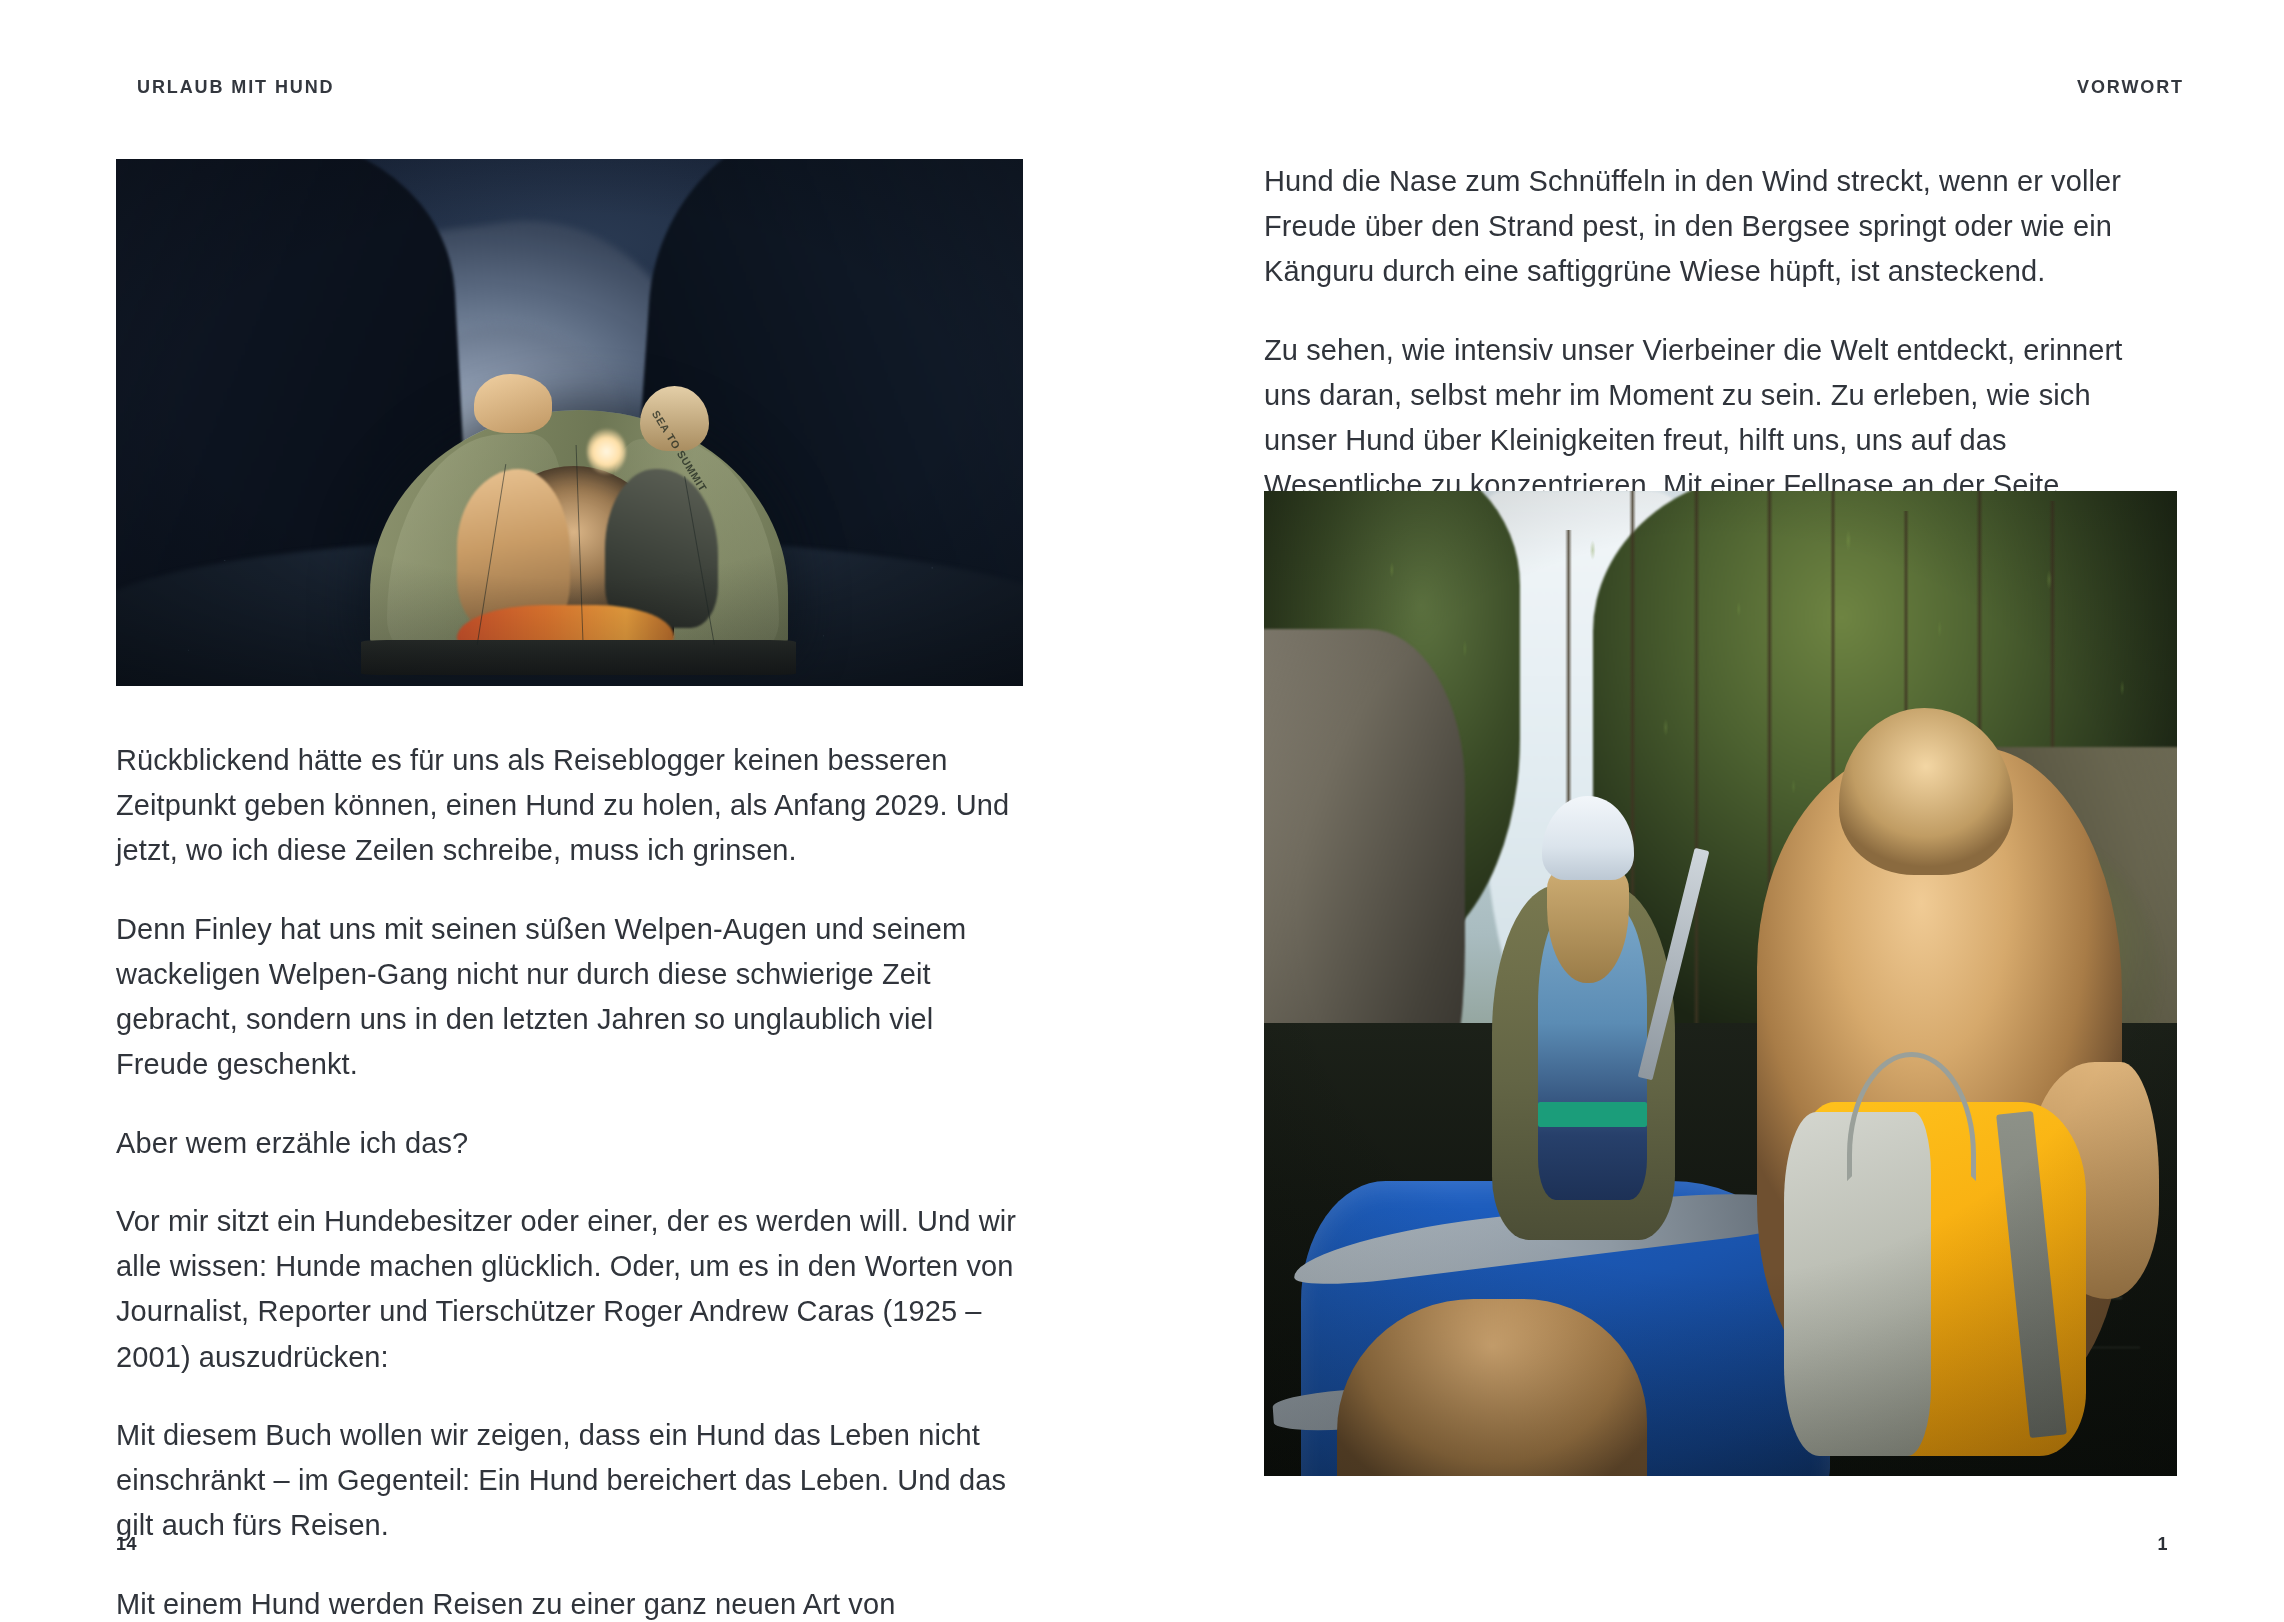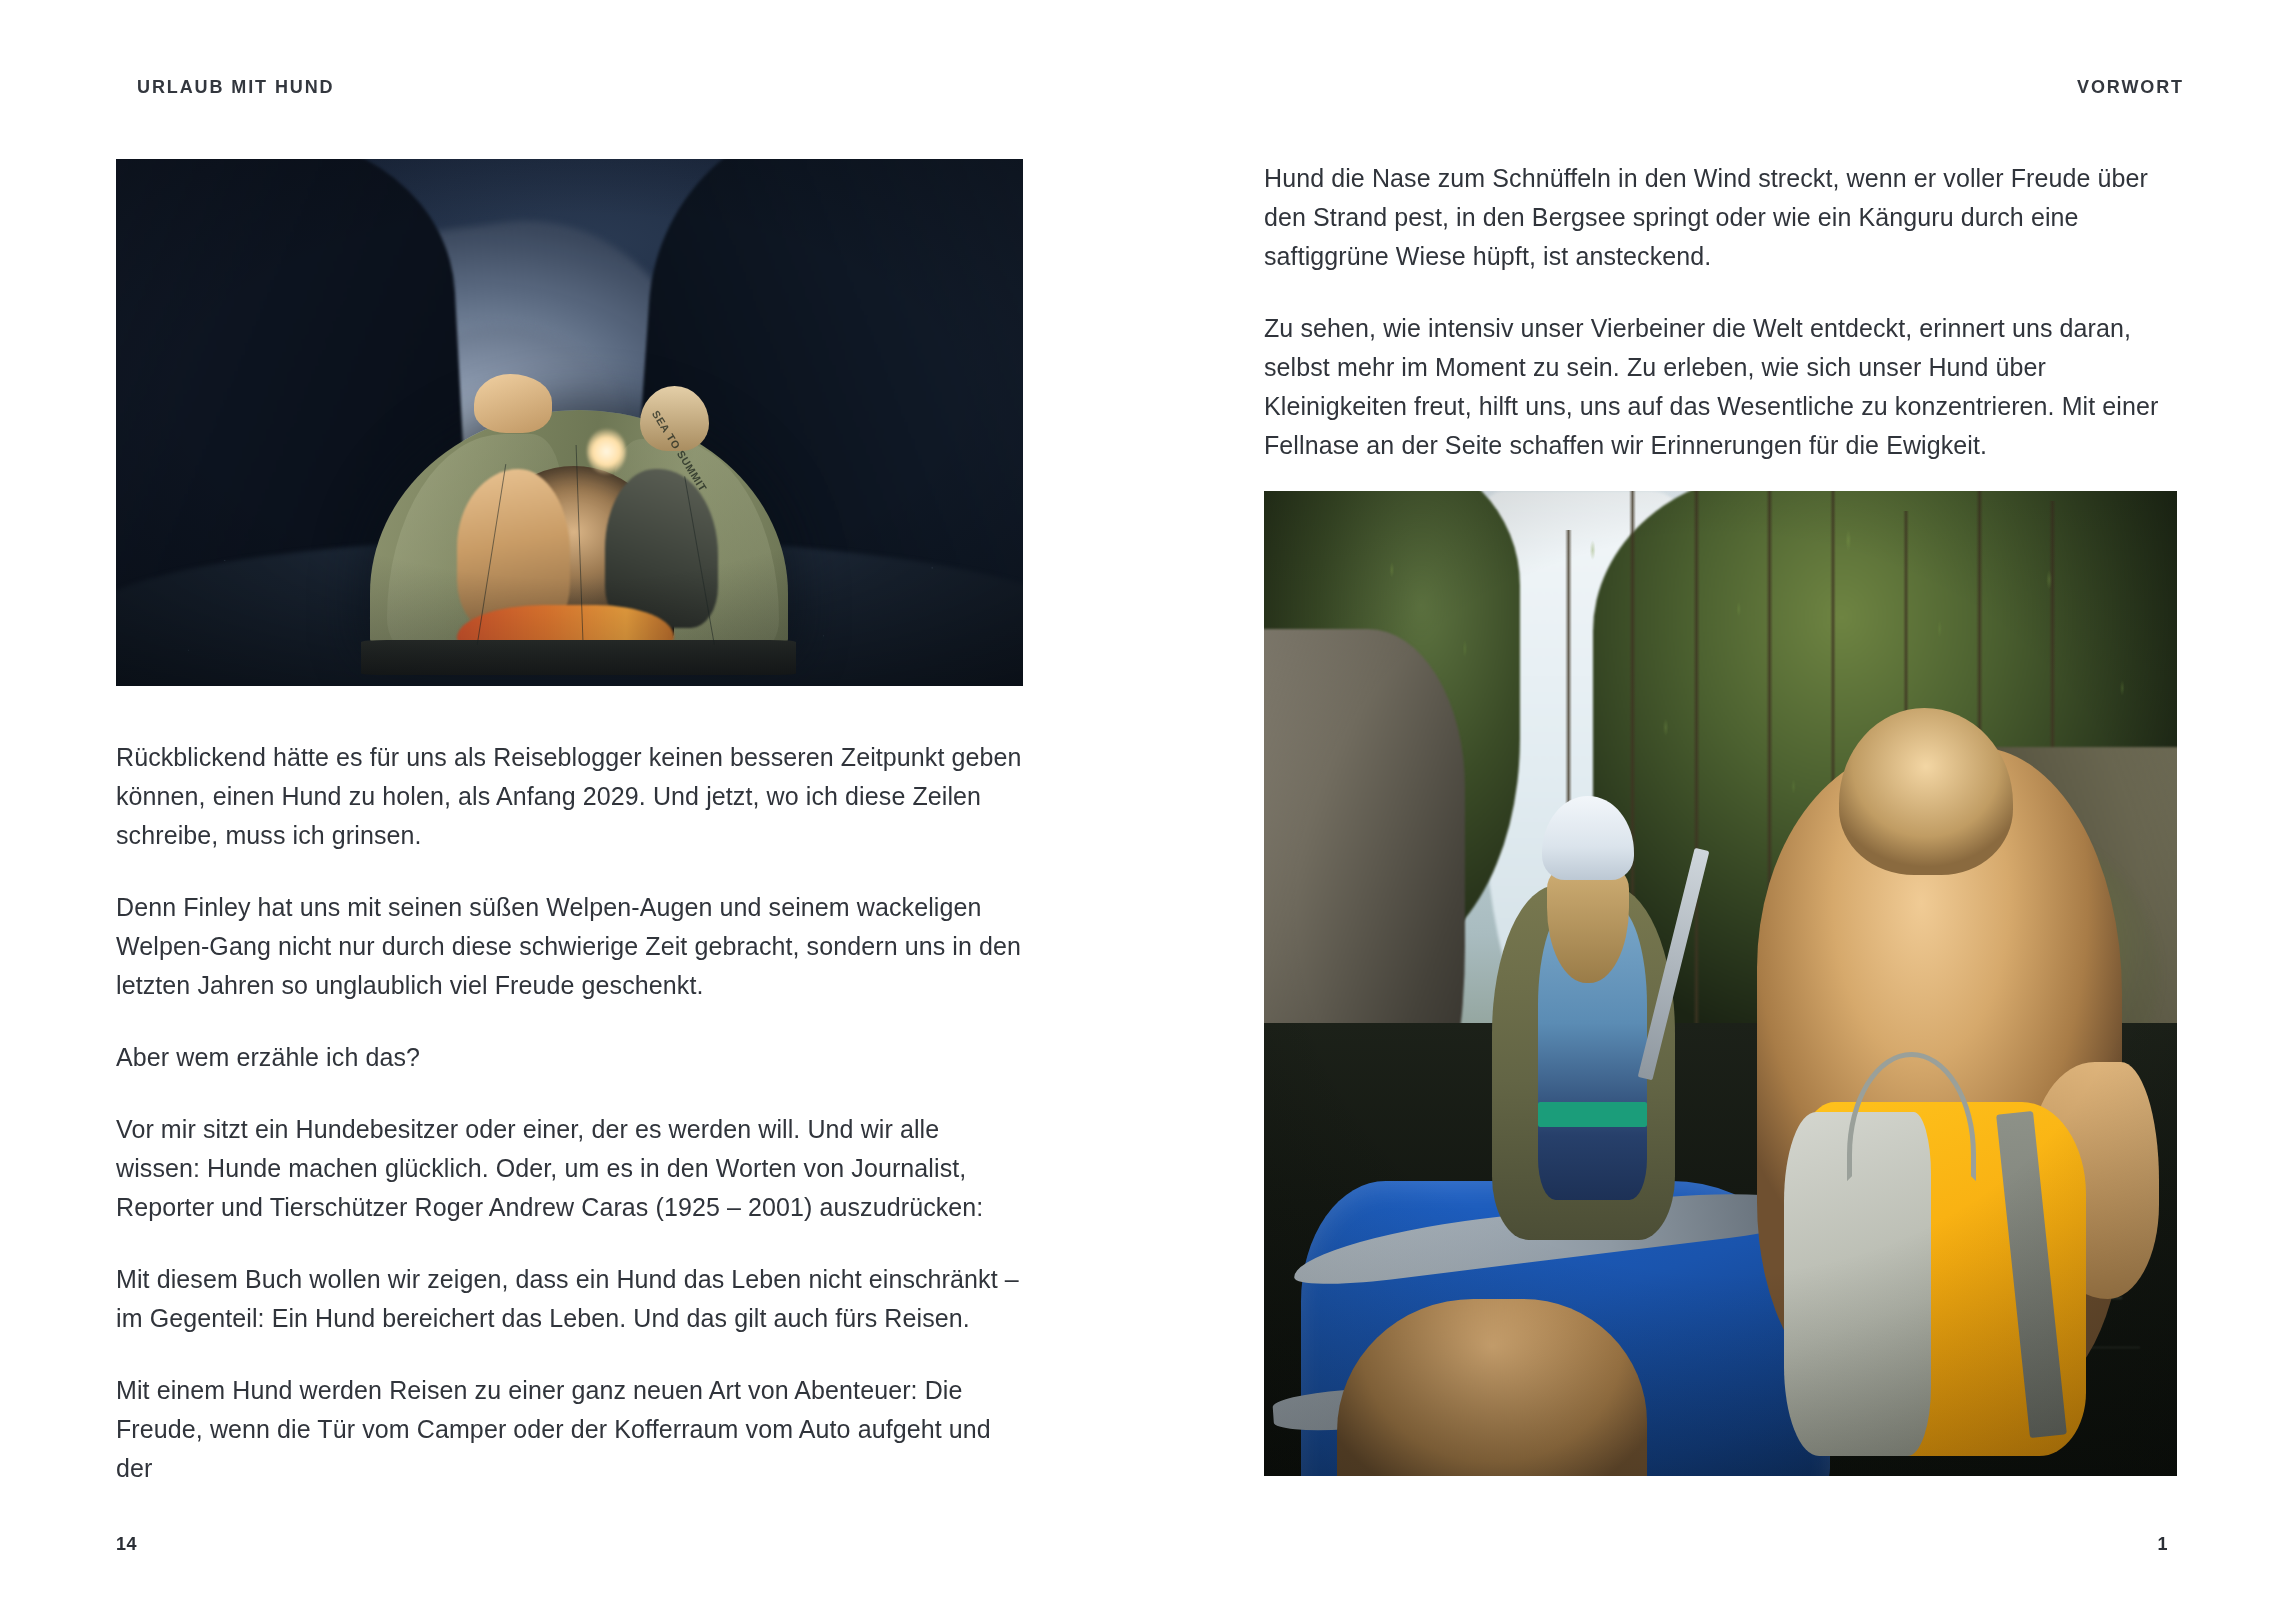--- a/index.html
+++ b/index.html
@@ -50,21 +50,21 @@
   
   .col {
     position: absolute;
     width: 907px;
   }
   .col.left  { left: 116px;  top: 159px; }
   .col.right { left: 1264px; top: 159px; }
 
   .body-text p {
     margin: 0 0 33px 0;
-    font-size: 25px;
+    font-size: 29px;
     line-height: 1.56;
     color: #30343b;
     letter-spacing: 0.1px;
   }
   .body-text p:last-child { margin-bottom: 0; }
   .body-text p.quote {
     font-style: italic;
   }
 
   

